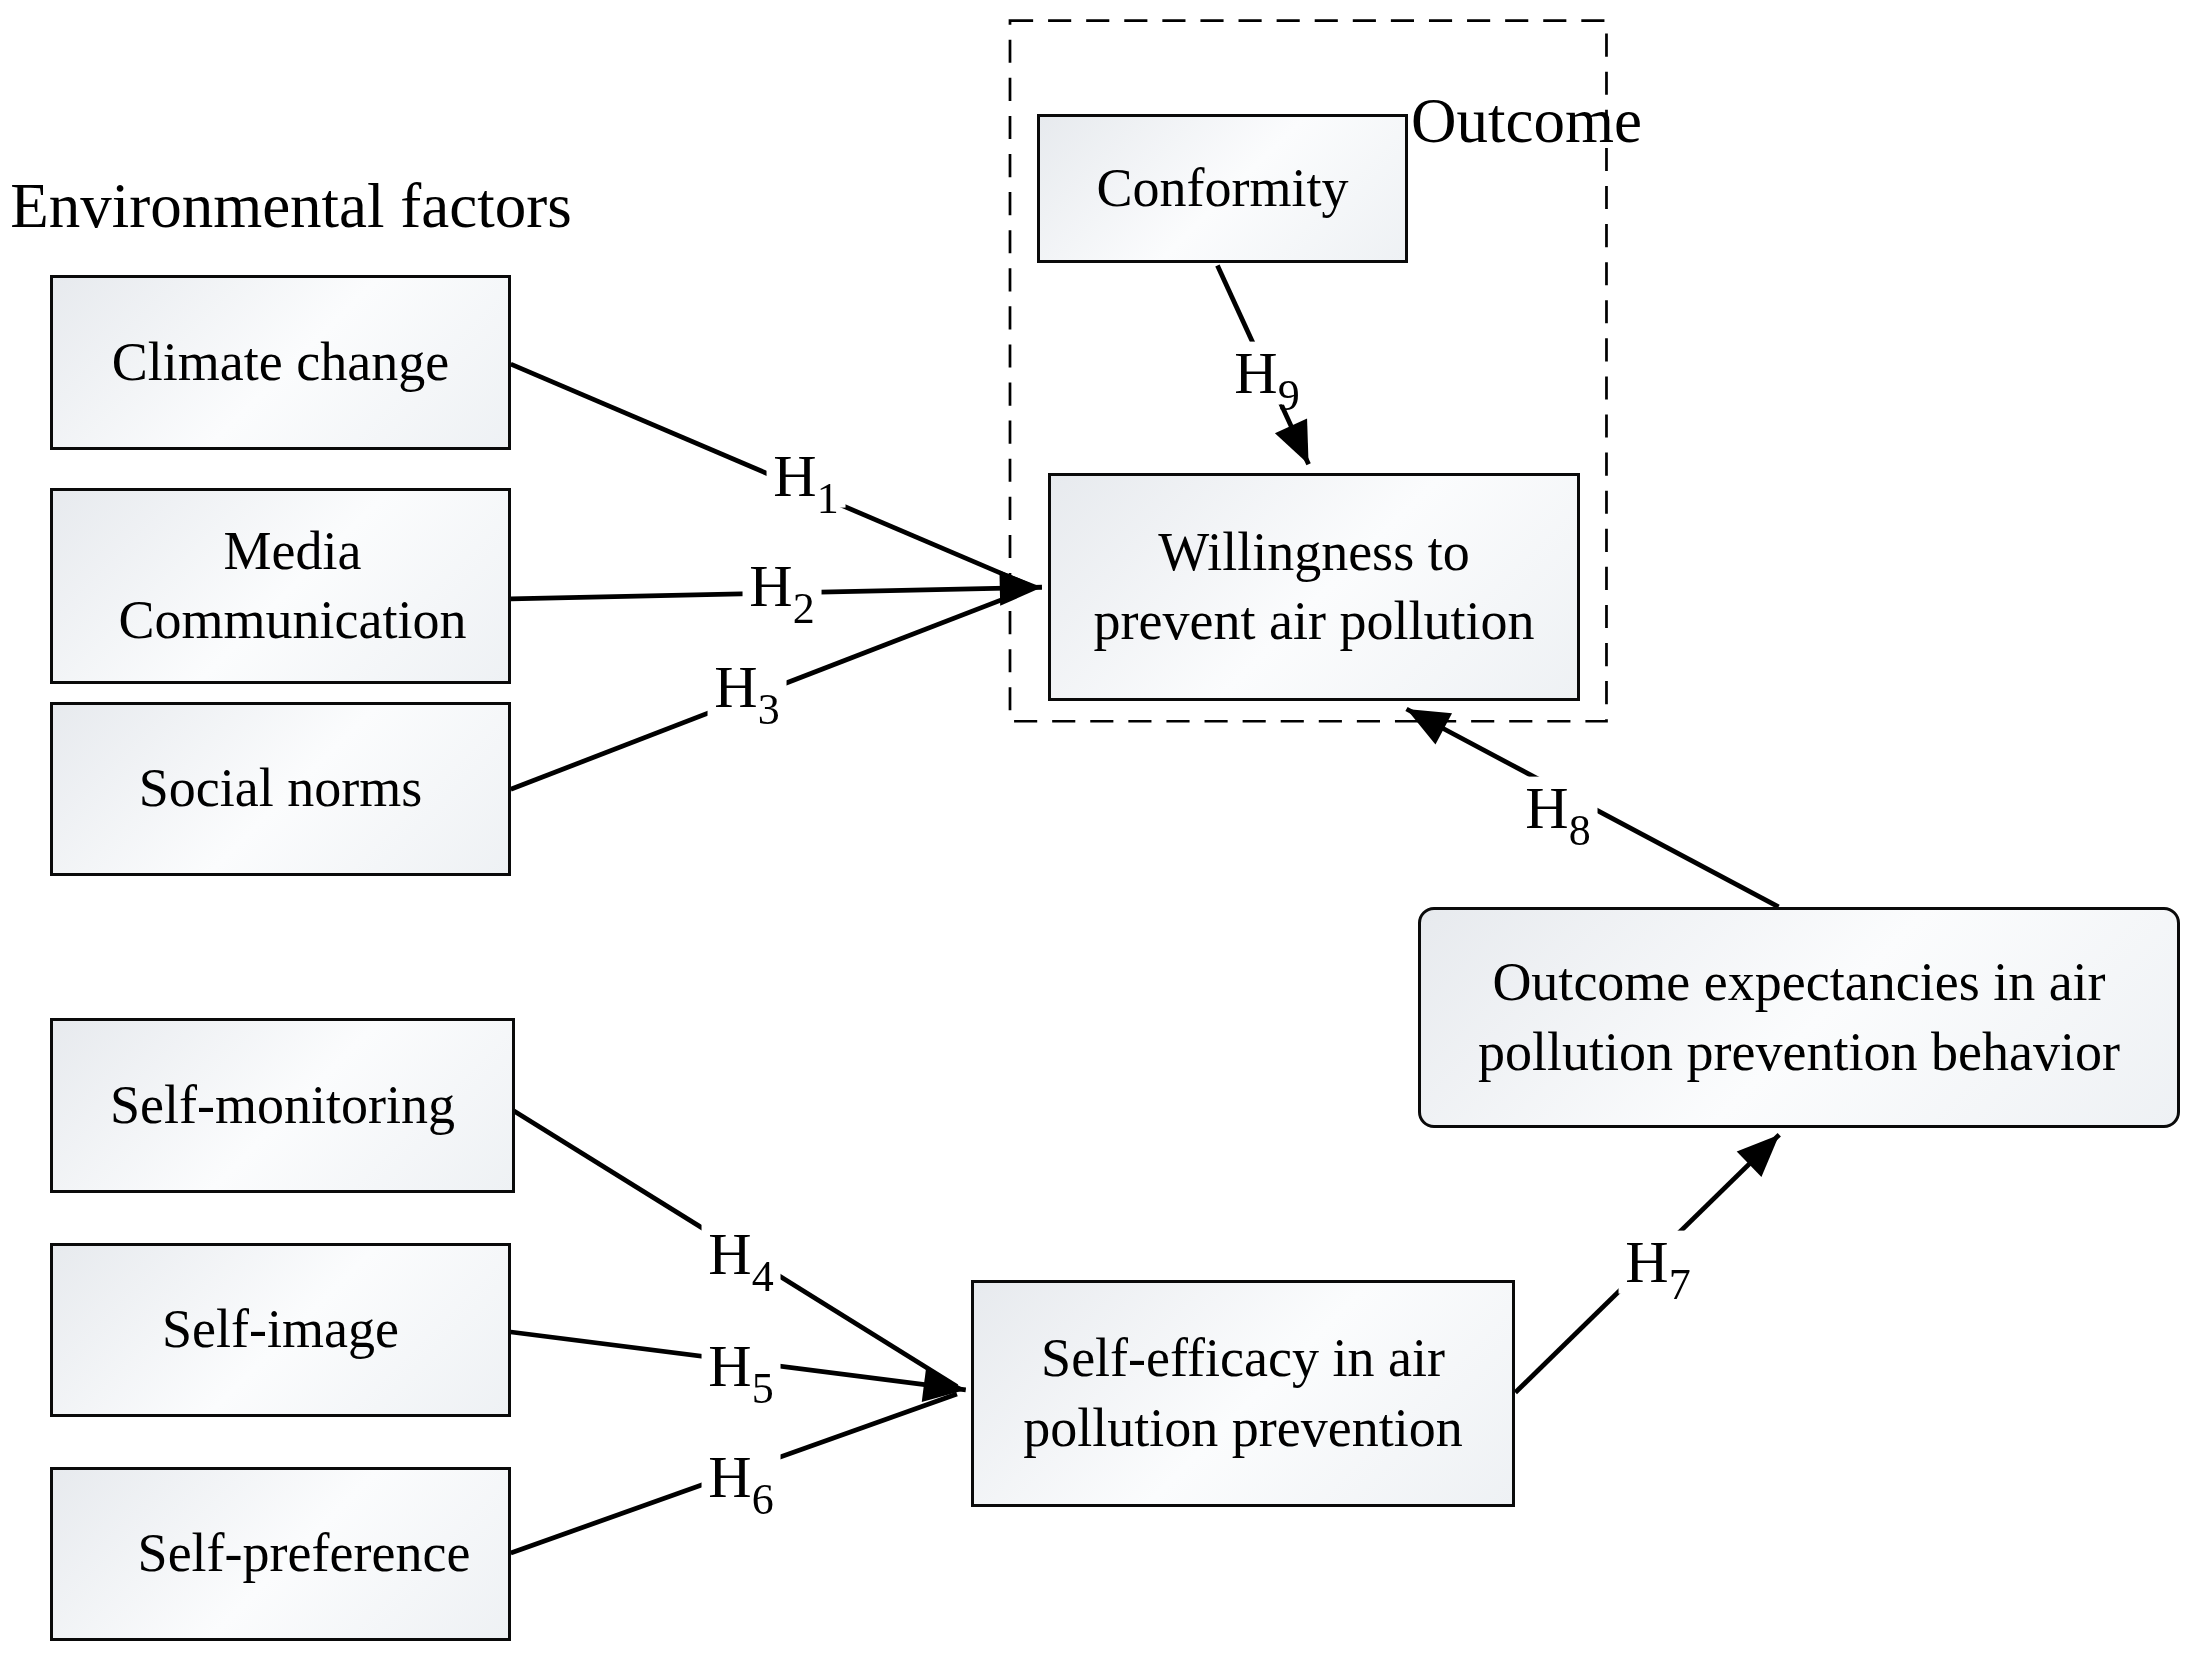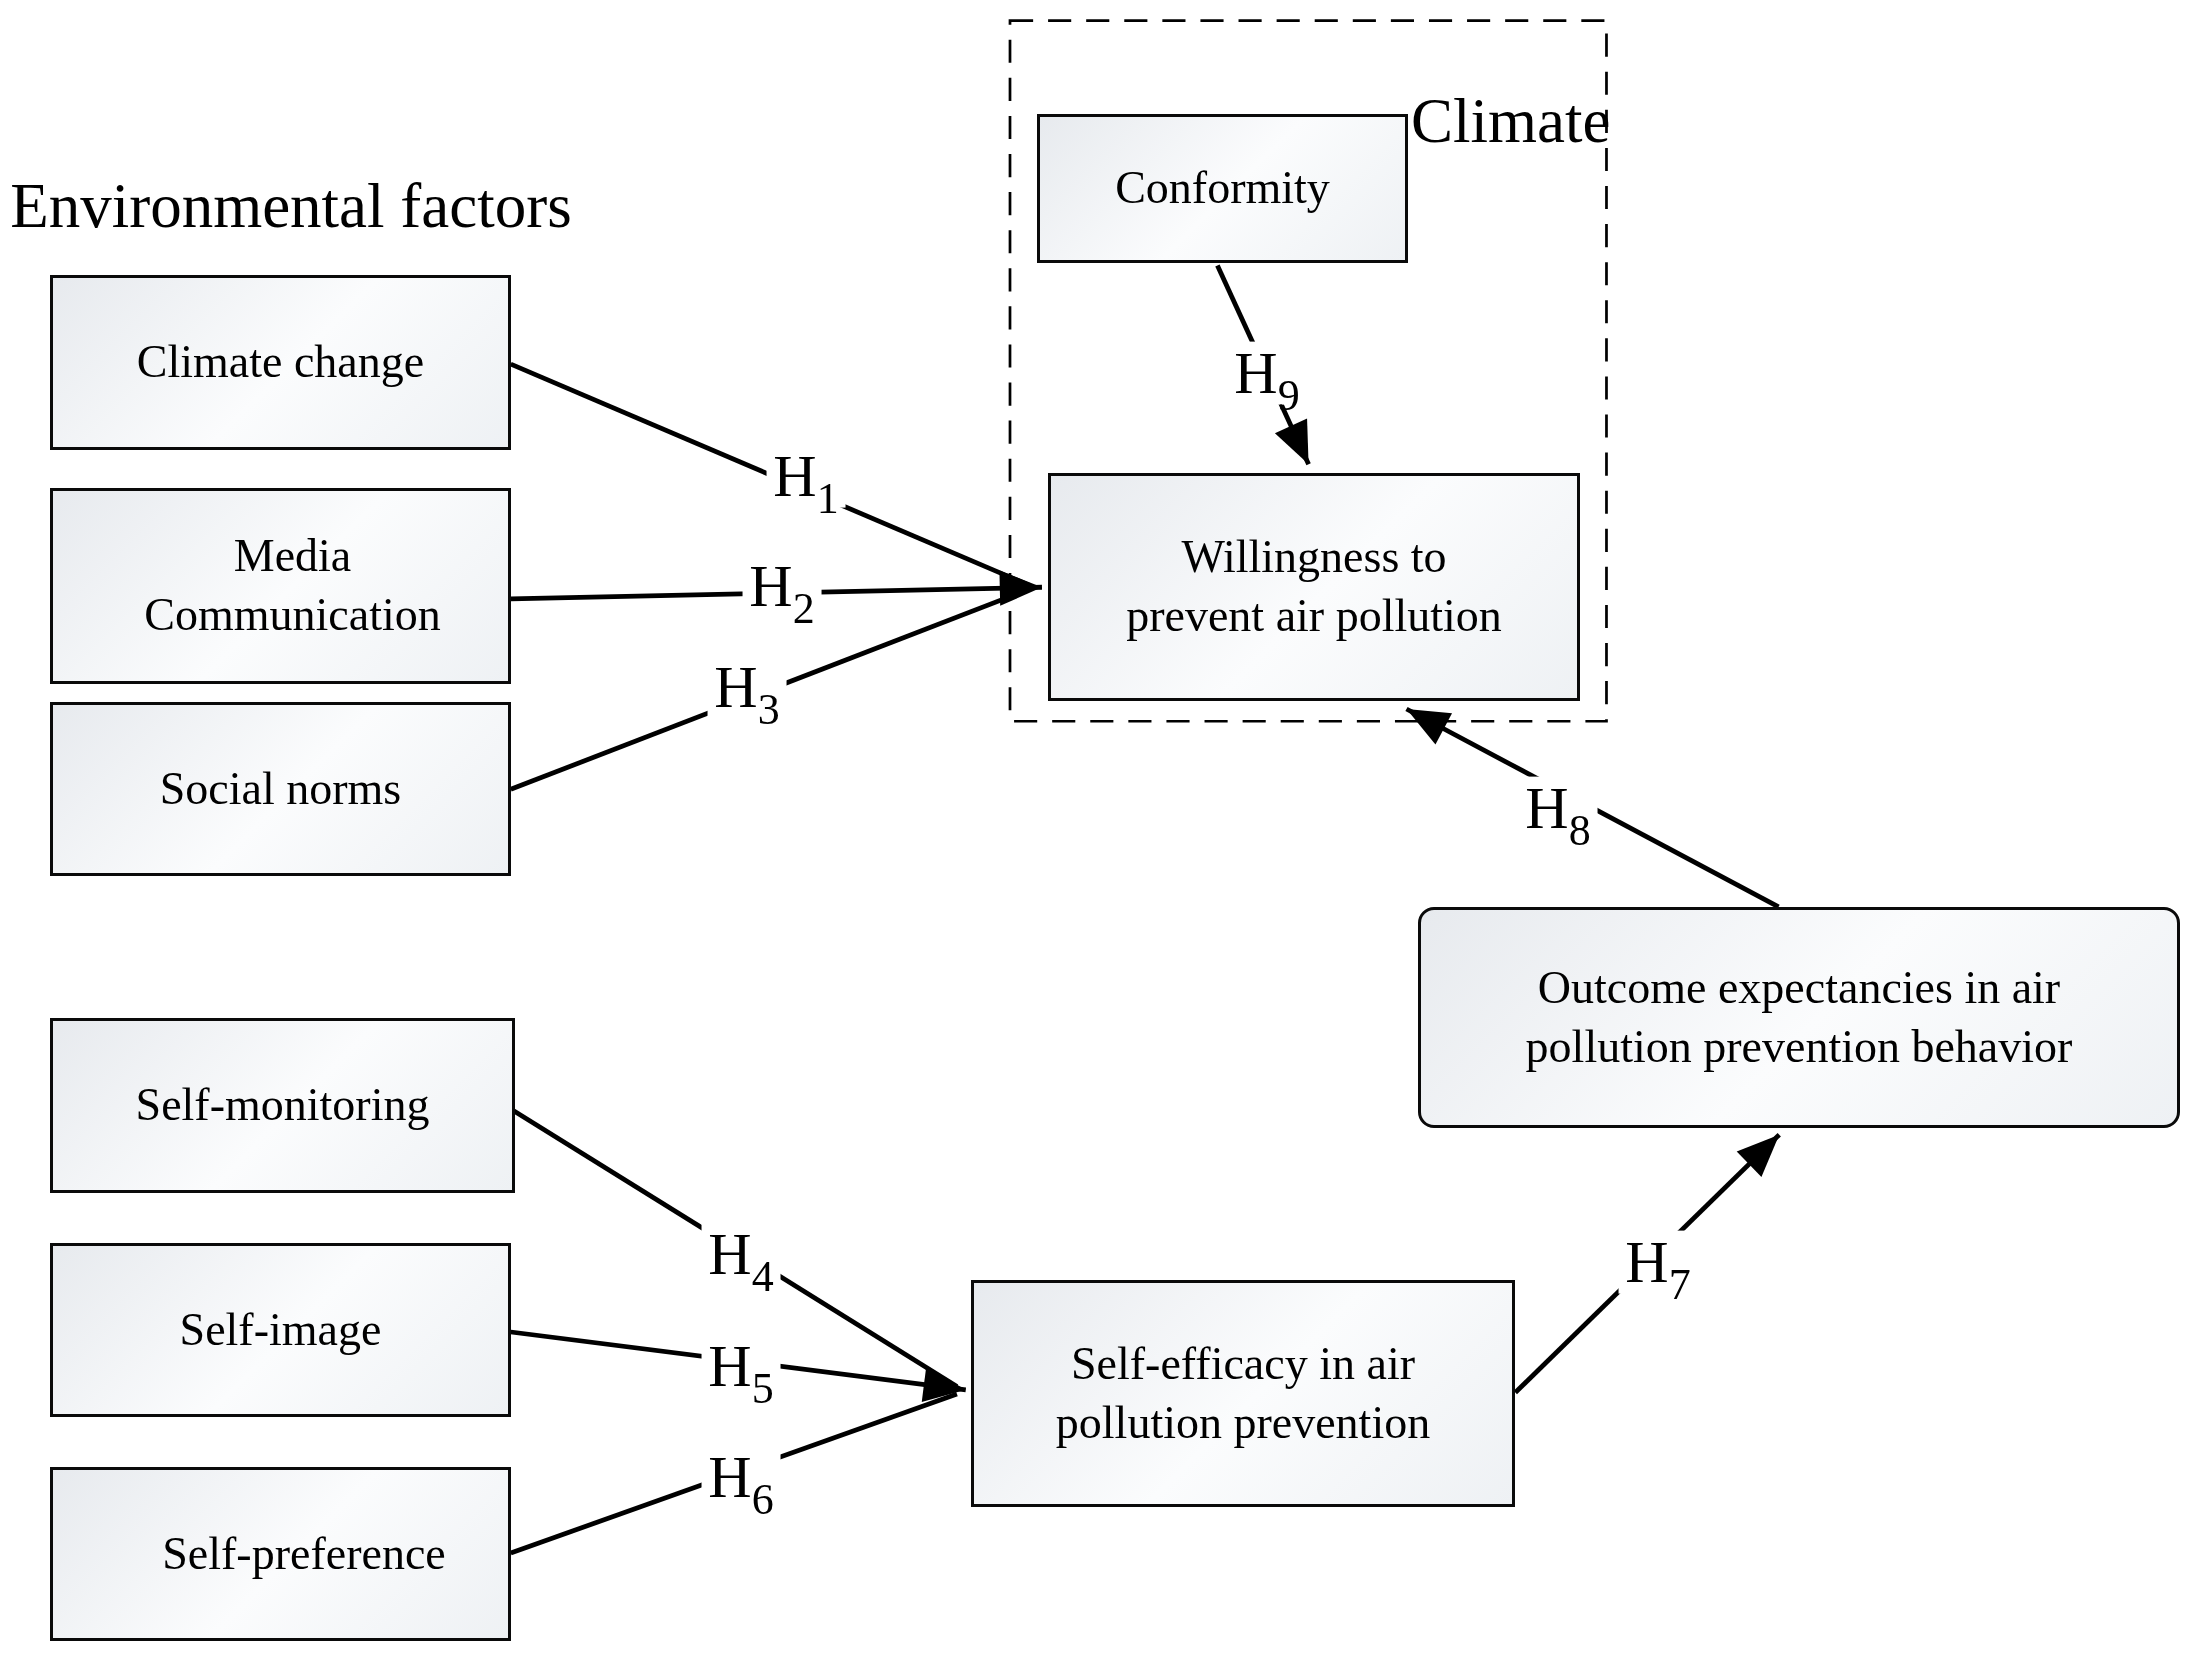--- a/index.html
+++ b/index.html
@@ -11,21 +11,21 @@
     color:#000;
     overflow:hidden;
   }
   #edge-layer{position:absolute;left:0;top:0;width:100%;height:100%;}
   .node{
     position:absolute;
     border:3.4px solid #0a0a0a;
     background:linear-gradient(135deg,#e7eaee 0%,#fbfcfd 52%,#eef1f4 100%);
     display:flex;align-items:center;justify-content:center;
     text-align:center;
-    font-size:46px;line-height:1.28;
+    font-size:54px;line-height:1.28;
     box-sizing:border-box;
   }
   .node .lines{display:block;}
   .heading{
     position:absolute;
     font-size:63px;line-height:1;
     white-space:nowrap;
   }
   .group-label{
     position:absolute;
@@ -66,21 +66,21 @@
 
     <line x1="2228" y1="2047" x2="2616" y2="1668" stroke="#000" stroke-width="7" marker-end="url(#arrow)"></line>
 
     <line x1="2615" y1="1333" x2="2068" y2="1042" stroke="#000" stroke-width="7" marker-end="url(#arrow)"></line>
 
     <line x1="1790" y1="390" x2="1924" y2="682" stroke="#000" stroke-width="7" marker-end="url(#arrow)"></line>
   </svg>
 
   <div class="heading" style="left:10.2px;top:175px;">Environmental factors</div>
 
-  <div class="group-label" style="left:1411px;top:90px;">Climate</div>
+  <div class="group-label" style="left:1411px;top:90px;">Outcome</div>
 
   <div class="node" style="left:50px;top:275px;width:461px;height:175px;">
     <span>Climate change</span>
   </div>
 
   <div class="node" style="left:50px;top:488px;width:461px;height:196px;padding-left:24px;">
     <span class="lines">
       <span style="display:block">Media</span>
       <span style="display:block">Communication</span>
     </span>

